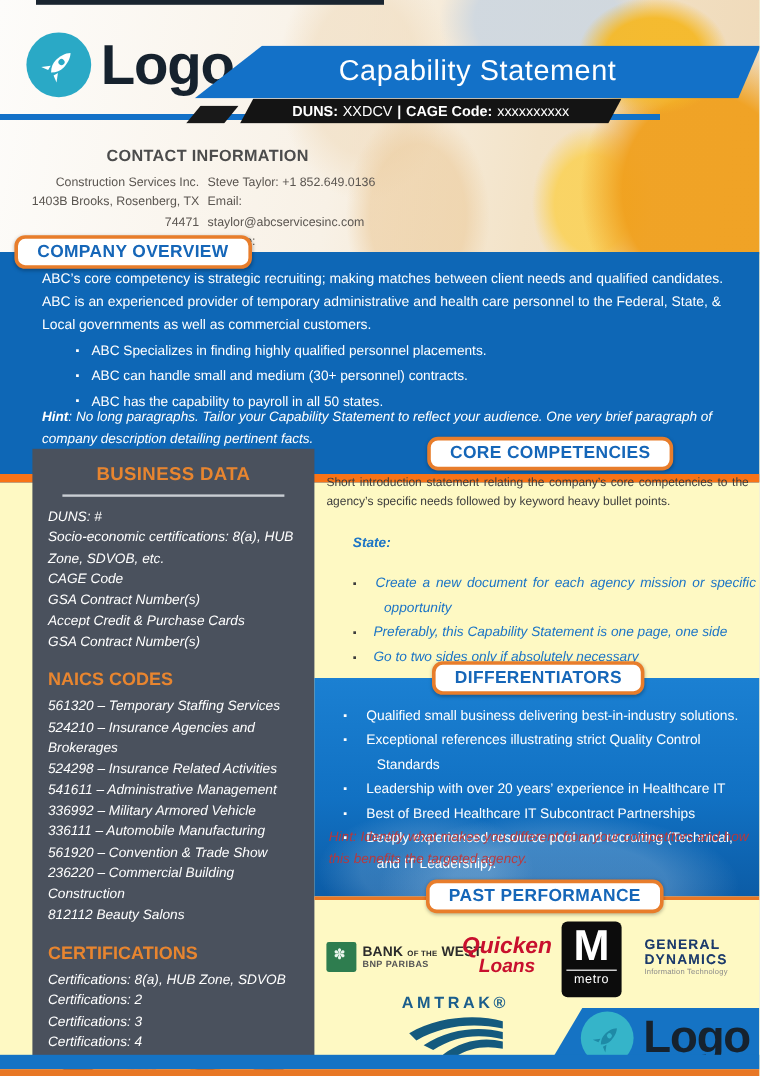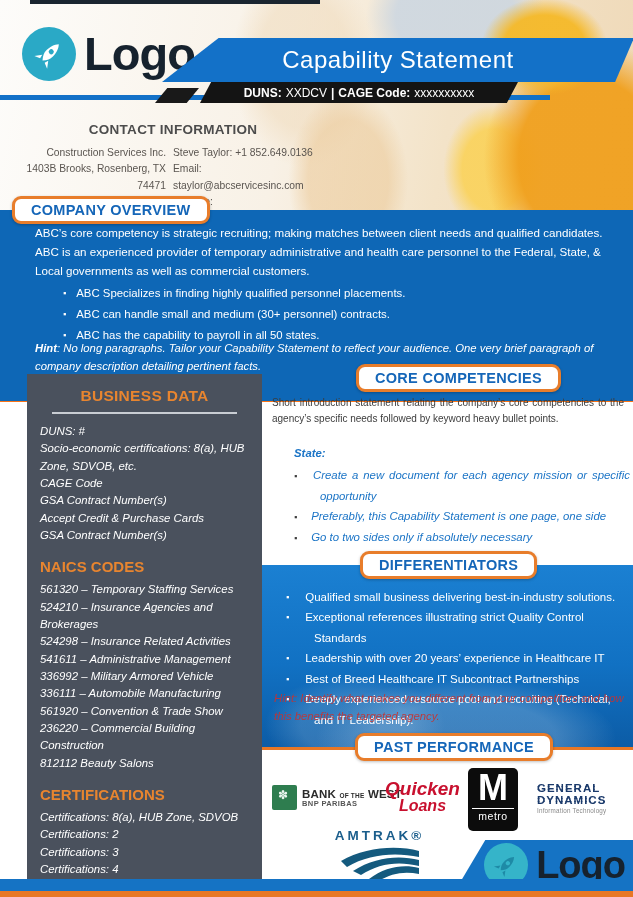--- a/index.html
+++ b/index.html
@@ -1,18 +1,18 @@
 <!DOCTYPE html>
 <html><head>
 <meta charset="utf-8">
 <style>
   * { margin:0; padding:0; box-sizing:border-box; }
   html,body { background:#e9e9e9; }
   body { font-family:"Liberation Sans", sans-serif; }
-  .page { position:relative; width:633px; height:897px; margin:0 auto; background:#ffffff; overflow:hidden; }
+  .page { position:relative; width:633px; height:897px; margin:0 auto; background:#fef9c3; overflow:hidden; }
 
   
   .header-photo { position:absolute; left:0; top:0; width:633px; height:212px;
     background:
       radial-gradient(90px 70px at 86% 22%, rgba(245,185,40,.95) 0 45%, rgba(245,185,40,0) 70%),
       radial-gradient(140px 160px at 93% 75%, rgba(240,160,30,.95) 0 50%, rgba(240,160,30,0) 75%),
       radial-gradient(70px 90px at 78% 80%, rgba(250,210,90,.9) 0 45%, rgba(250,210,90,0) 72%),
       radial-gradient(120px 90px at 72% 8%, rgba(205,215,225,.9) 0 50%, rgba(205,215,225,0) 75%),
       radial-gradient(80px 120px at 55% 85%, rgba(235,200,150,.55) 0 50%, rgba(235,200,150,0) 75%),
       radial-gradient(90px 130px at 48% 30%, rgba(240,220,190,.6) 0 50%, rgba(240,220,190,0) 80%),
@@ -48,21 +48,21 @@
   .contact-col.left { width:148px; text-align:right; }
   .contact-col.right { width:155px; text-align:left; }
 
   
   .badge { background:#fff; border:3px solid #e87d2b; border-radius:9px; color:#1566b8;
     font-weight:bold; font-size:14.5px; padding:3px 16px; letter-spacing:.3px;
     box-shadow:0 1px 3px rgba(0,0,0,.25); white-space:nowrap; }
   .badge-abs { position:absolute; }
 
   
-  .overview { position:absolute; left:0; top:210px; width:633px; height:192px; background:#0e67b6; border-bottom:1px solid #f97316; }
+  .overview { position:absolute; left:0; top:210px; width:633px; height:192px; background:#0e67b6; border-bottom:7px solid #f97316; }
   .ov-para { position:absolute; left:35px; top:14px; width:578px; color:#fff; font-size:11.6px; line-height:1.62; }
   .ov-bullets { position:absolute; left:63px; top:73px; color:#fff; font-size:11.4px; line-height:1.85; }
   .ov-bullets div::before, .diff-bullets div::before { content:"▪"; margin-right:10px; font-size:9px; vertical-align:1px; }
   .ov-hint { position:absolute; left:35px; top:130px; width:580px; color:#fff; font-style:italic; font-size:11.3px; line-height:1.55; }
   .ov-hint .b { font-weight:bold; }
 
   
   .sidebar { position:absolute; left:27px; top:374px; width:235px; height:506px; background:#4a515d; color:#fff; padding:13px 13px 0 13px; }
   .sb-h1 { text-align:center; color:#e8852f; font-weight:bold; font-size:15.5px; letter-spacing:.3px; }
   .sb-rule { width:185px; height:2px; background:#c9cdd3; margin:7px auto 9px auto; }
@@ -74,21 +74,21 @@
   .seal-dbe { background:radial-gradient(circle at 50% 50%, #f2f7fc 0 55%, #9dbede 56% 78%, #6d9cc8 79%);
     border:3px dotted #bfd6ea; display:flex; align-items:center; justify-content:center; }
   .seal-faa { background:radial-gradient(circle at 50% 50%, #3f8f3a 0 30%, #12264a 34% 70%, #0d1d3c 71%); border:2px solid #c9a23c; position:relative; }
   .seal-faa::after { content:""; position:absolute; left:21px; top:14px; width:6px; height:14px; background:#d9b84a; }
   .seal-award { background:#16202e; border:3px solid #2a6db0; display:flex; align-items:center; justify-content:center; }
 
   
   .core-para { position:absolute; left:272px; top:395px; width:352px; font-size:10px; color:#3c3c3c; line-height:1.6; text-align:justify; }
   .hints { position:absolute; left:294px; top:447px; width:336px; color:#1b74c6; font-style:italic; font-size:11.4px; }
   .hints-label { font-weight:bold; }
-  .hints-list { margin-top:6px; }
+  .hints-list { margin-top:17px; }
   .hints-list div { padding-left:26px; text-indent:-26px; line-height:1.8; text-align:justify; }
   .hints-list div::before { content:"▪"; margin-right:14px; font-size:9px; color:#3c3c3c; font-style:normal; }
 
   .diff-box { position:absolute; left:262px; top:565px; width:371px; height:185px; border-bottom:3px solid #e87725;
     background:
       radial-gradient(150px 60px at 55% 95%, rgba(180,210,235,.30) 0 60%, rgba(180,210,235,0) 100%),
       radial-gradient(90px 50px at 25% 88%, rgba(160,195,225,.25) 0 60%, rgba(160,195,225,0) 100%),
       linear-gradient(180deg, #1b80d2 0%, #1171c3 55%, #0c5ca6 100%); }
   .diff-bullets { position:absolute; left:24px; top:22px; width:330px; color:#fff; font-size:11.5px; line-height:1.78; }
   .diff-bullets div { padding-left:28px; text-indent:-28px; }

